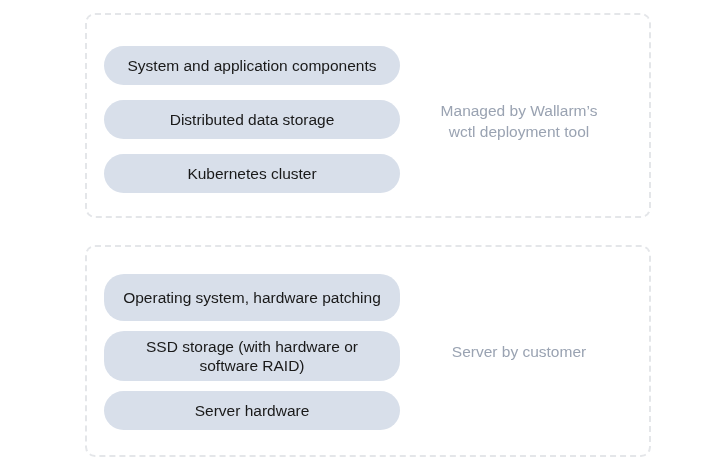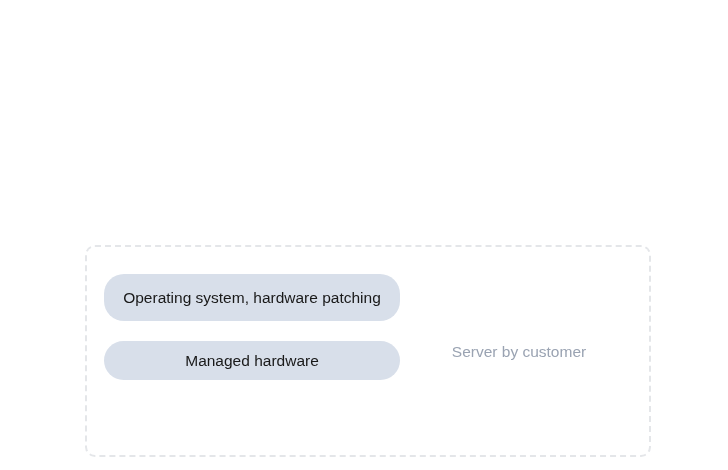--- a/index.html
+++ b/index.html
@@ -103,24 +103,36 @@
   .group-managed .side-label {
     align-items: flex-start;
     padding-top: 85px;
   }
 </style>
 </head>
 <body>
 
 <div id="diagram">
 
+  <div class="group group-managed">
+    <div class="pill-column">
+      <div class="pill">System and application components</div>
+      <div class="pill-spacer"></div>
+      <div class="pill">Distributed data storage</div>
+      <div class="pill-spacer"></div>
+      <div class="pill">Kubernetes cluster</div>
+    </div>
+    <div class="side-label">Managed by Wallarm’s
+wctl deployment tool</div>
+  </div>
 
   <div class="group group-customer">
     <div class="pill-column">
       <div class="pill pill-two-line">Operating system, hardware patching</div>
       <div class="pill-spacer"></div>
+      <div class="pill pill-two-line">SSD storage (with hardware or software RAID)</div>
       <div class="pill-spacer"></div>
-      <div class="pill">Managed hardware</div>
+      <div class="pill">Server hardware</div>
     </div>
     <div class="side-label">Server by customer</div>
   </div>
 
 </div>
 
 </body></html>

